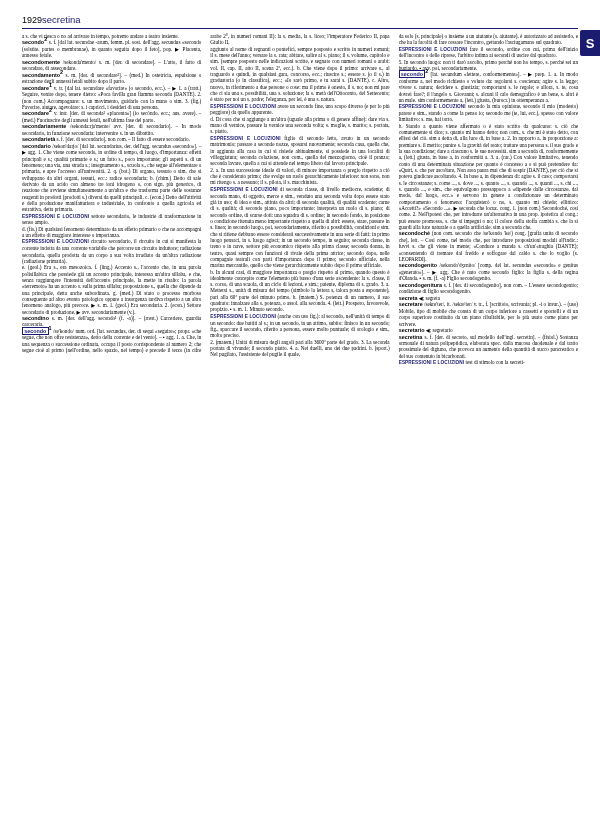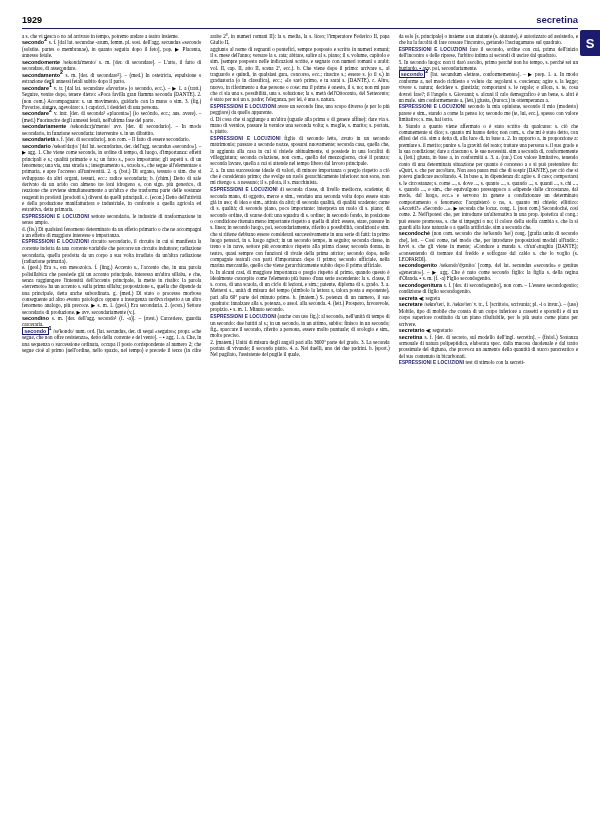--- a/index.html
+++ b/index.html
@@ -17,24 +17,23 @@
   }
   .page {
     width: 600px;
     height: 834px;
     position: relative;
     box-sizing: border-box;
     padding: 14px 22px 10px 22px;
   }
   .header {
     display: flex;
-    justify-content: space-between;
     align-items: baseline;
     font-family: "Liberation Sans", sans-serif;
-    font-weight: bold;
+    font-weight: normal;
     font-size: 9.5px;
     color: #1b1b6f;
     padding-bottom: 3px;
   }
   .header .folio {
     color: #000;
     font-size: 9px;
   }
   .rule {
     border-top: 1.2px solid #1b1b6f;

